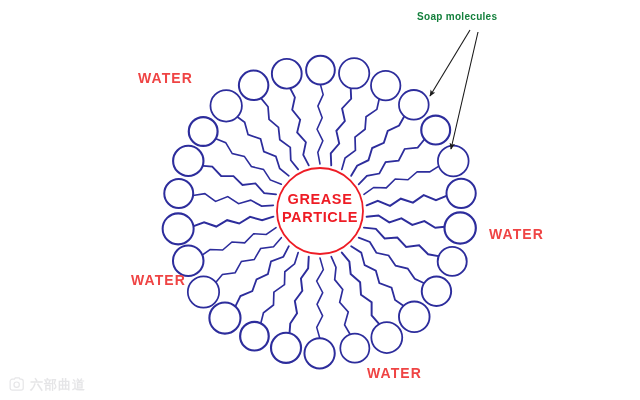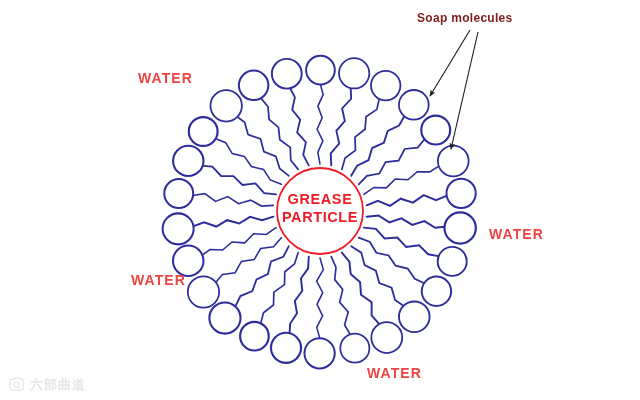--- a/index.html
+++ b/index.html
@@ -32,23 +32,23 @@
     color: #ef4444;
     letter-spacing: 0.7px;
     white-space: nowrap;
     user-select: none;
   }
   .water-label {
     font-size: 14px;
     letter-spacing: 1.1px;
   }
   .callout-label {
-    font-size: 12px;
+    font-size: 10px;
     letter-spacing: 0.3px;
-    color: #7f1d1d;
+    color: #15803d;
   }
   #label-water-top-left  { left: 138px; top: 70px; }
   #label-water-right     { left: 489px; top: 226px; }
   #label-water-bottom-left { left: 131px; top: 272px; }
   #label-water-bottom    { left: 367px; top: 365px; }
   #label-soap-molecules  { left: 417px; top: 11px; }
 
   #watermark {
     position: absolute;
     left: 8px;

